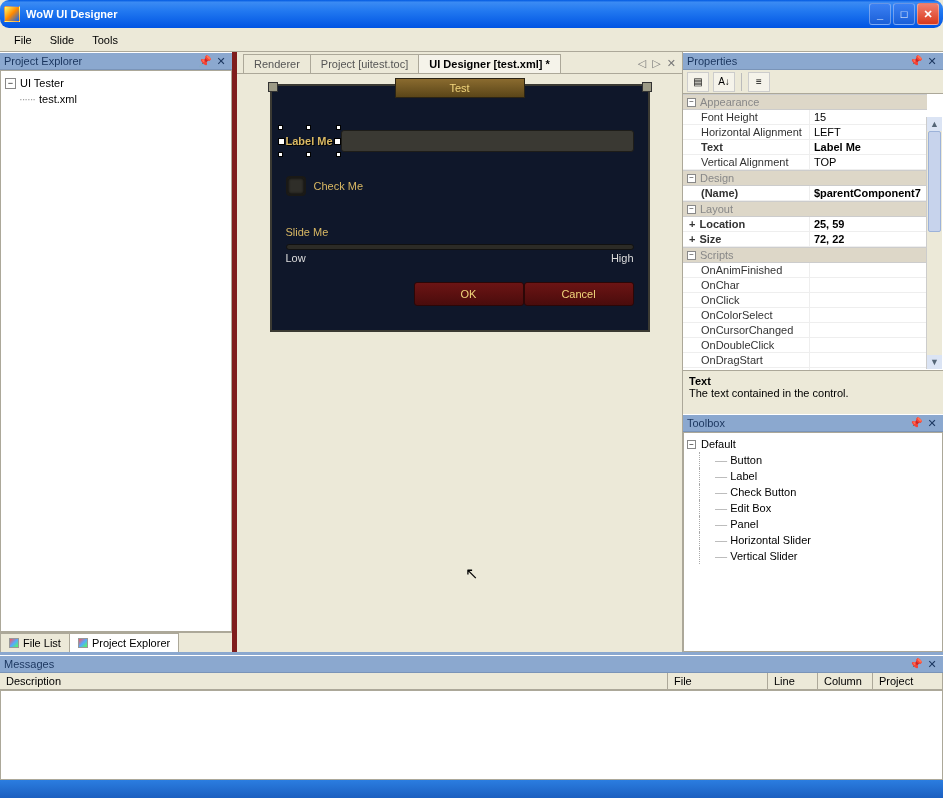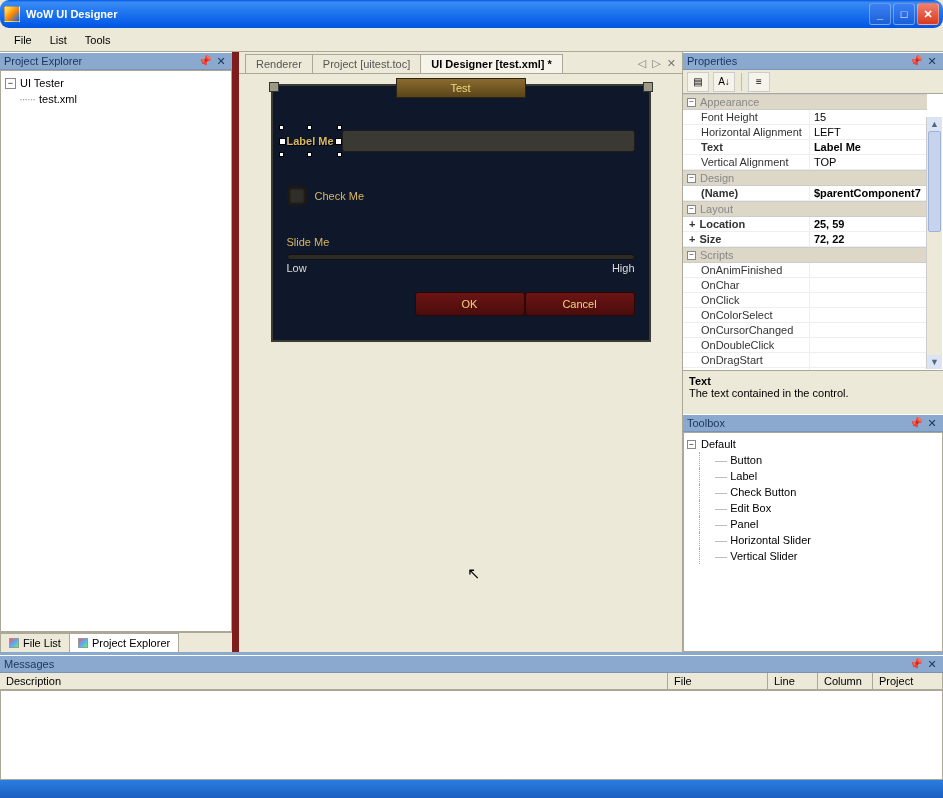--- a/index.html
+++ b/index.html
@@ -35,21 +35,21 @@
 .tree-indent { display: inline-block; }
 .tree-dots { color: #999; letter-spacing: -1px; margin-right: 4px; }
 
 
 .bottomtabs { height: 20px; display: flex; background: #ece9d8; border-top: 1px solid #aca899; }
 .bottomtab { display: flex; align-items: center; padding: 2px 8px; border: 1px solid #aca899; border-bottom: none; background: #ece9d8; margin-right: -1px; gap: 4px; }
 .bottomtab.active { background: #fff; }
 .tinysq { width: 10px; height: 10px; display: inline-block; background: linear-gradient(135deg,#f55,#5af,#5f5); border: 1px solid #999; }
 
 
-.center { flex: 1; background: #ece9d8; display: flex; flex-direction: column; border-left: 7px solid #7f1d1d; border-right: 1px solid #aca899; }
+.center { flex: 1; background: #ece9d8; display: flex; flex-direction: column; border-left: 5px solid #7f1d1d; border-right: 1px solid #aca899; }
 .doctabs { height: 22px; display: flex; align-items: end; padding: 0 6px; border-bottom: 1px solid #aca899; gap:0; }
 .doctab { padding: 3px 10px; border: 1px solid #aca899; border-bottom: none; background: #ece9d8; color: #555; margin-right: -1px; }
 .doctab.active { background: #f5f3ea; color: #000; font-weight: bold; }
 .doctabs .tabctrls { margin-left: auto; display: flex; gap: 6px; color: #777; padding-bottom: 3px; }
 
 
 .canvas-wrap { flex: 1; background: #ece9d8; display: flex; justify-content: center; align-items: flex-start; padding: 10px 0; }
 .wow-frame { width: 380px; background: #0f172a; border: 2px solid #3b3a33; position: relative; padding: 10px 14px 24px; }
 .wow-frame::before, .wow-frame::after { content:""; position:absolute; width:8px; height:8px; background:#9c9a85; border:1px solid #333; }
 .wow-frame::before { top:-4px; left:-4px; }
@@ -113,21 +113,21 @@
   <span class="title">WoW UI Designer</span>
   <div class="winbtns">
     <div class="winbtn min">_</div>
     <div class="winbtn max">□</div>
     <div class="winbtn close">✕</div>
   </div>
 </div>
 
 <div class="menubar">
   <div class="menuitem">File</div>
-  <div class="menuitem">List</div>
+  <div class="menuitem">Slide</div>
   <div class="menuitem">Tools</div>
 </div>
 
 <div class="mainrow">
 
   <div class="panel" style="width:232px">
     <div class="panel-hdr">
       <span class="flex">Project Explorer</span>
       <span class="hdrbtn">📌</span>
       <span class="hdrbtn">✕</span>
@@ -176,21 +176,21 @@
           <div class="wow-label sel-handles sel-top" style="position:relative">
             <span class="sh" style="left:-8px"></span><span class="sh" style="left:50%;margin-left:-3px"></span><span class="sh" style="right:-8px"></span>
             <span>Label Me</span>
             <span style="position:absolute;left:-8px;bottom:-10px;width:5px;height:5px;background:#fff;border:1px solid #000"></span>
             <span style="position:absolute;left:50%;margin-left:-3px;bottom:-10px;width:5px;height:5px;background:#fff;border:1px solid #000"></span>
             <span style="position:absolute;right:-8px;bottom:-10px;width:5px;height:5px;background:#fff;border:1px solid #000"></span>
           </div>
           <div class="wow-editbox"></div>
         </div>
 
-        <div class="wow-row" style="margin-top:34px">
+        <div class="wow-row" style="margin-top:24px">
           <div class="wow-check"></div>
           <div class="wow-checklabel">Check Me</div>
         </div>
 
         <div class="wow-slider-cap">Slide Me</div>
         <div class="wow-slider"></div>
         <div class="wow-slider-labels">
           <span>Low</span>
           <span>High</span>
         </div>

